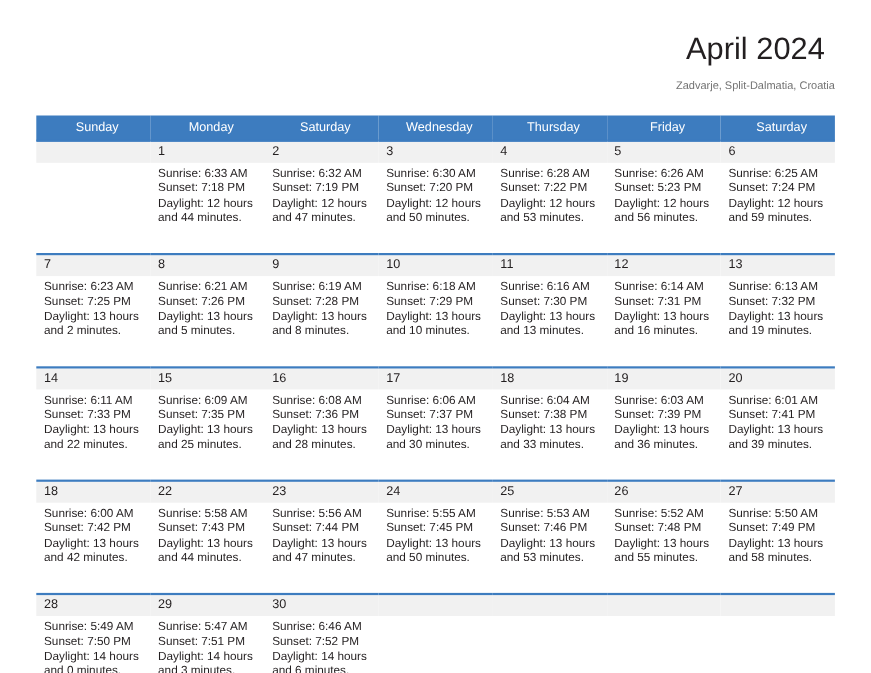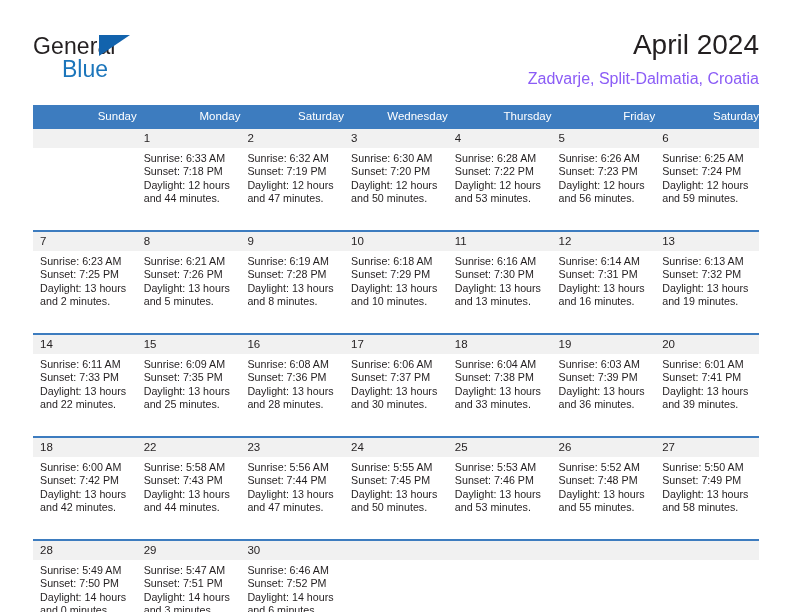--- a/index.html
+++ b/index.html
@@ -61,52 +61,52 @@
     top: 23px;
     font-size: 23px;
     color: #1b75bb;
     line-height: 26px;
     white-space: nowrap;
   }
   .title-block {
     position: absolute;
     right: 0;
     top: 0;
-    text-align: right;
+    text-align: center;
   }
   .cal-title {
     font-size: 28px;
     font-weight: normal;
     color: #231f20;
     line-height: 34px;
     white-space: nowrap;
   }
   .cal-subtitle {
     margin-top: 8px;
-    font-size: 16px;
-    color: #8b5cf6;
+    font-size: 10px;
+    color: #737373;
     line-height: 18px;
     white-space: nowrap;
   }
 
   
   .calendar {
     position: absolute;
     left: 33px;
     top: 105px;
     width: 726px;
     border-collapse: collapse;
     table-layout: fixed;
   }
   .calendar th {
     background: #3d7cbf;
     color: #ffffff;
     font-size: 11.5px;
     font-weight: normal;
-    text-align: right;
+    text-align: center;
     padding: 5px 0 5px 7px;
     height: 12px;
     vertical-align: middle;
   }
   .calendar td {
     vertical-align: top;
     padding: 0;
     width: 103.7px;
   }
   .week-row > td {
@@ -138,25 +138,20 @@
     height: 69px;
   }
 </style>
 </head>
 <body>
 
 <div class="page">
 
   <div class="header">
 
-    <div class="logo">
-      <span class="logo-general">General</span>
-      <span class="logo-triangle"></span>
-      <span class="logo-blue">Blue</span>
-    </div>
 
     <div class="title-block">
       <div class="cal-title">April 2024</div>
       <div class="cal-subtitle">Zadvarje, Split-Dalmatia, Croatia</div>
     </div>
 
   </div>
 
   <table class="calendar">
     <thead>
@@ -215,21 +210,21 @@
             <div>Sunrise: 6:28 AM</div>
             <div>Sunset: 7:22 PM</div>
             <div>Daylight: 12 hours</div>
             <div>and 53 minutes.</div>
           </div>
         </td>
         <td>
           <div class="daynum">5</div>
           <div class="cellbody">
             <div>Sunrise: 6:26 AM</div>
-            <div>Sunset: 7:23 PM</div>
+            <div>Sunset: 5:23 PM</div>
             <div>Daylight: 12 hours</div>
             <div>and 56 minutes.</div>
           </div>
         </td>
         <td>
           <div class="daynum">6</div>
           <div class="cellbody">
             <div>Sunrise: 6:25 AM</div>
             <div>Sunset: 7:24 PM</div>
             <div>Daylight: 12 hours</div>

